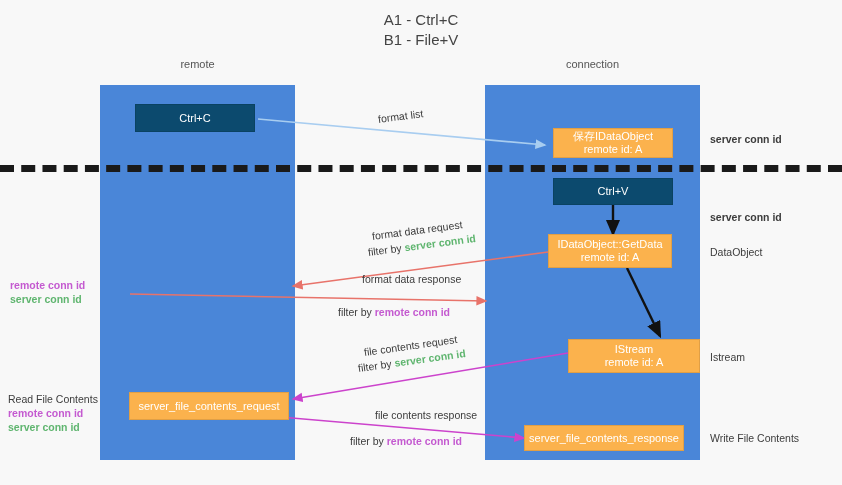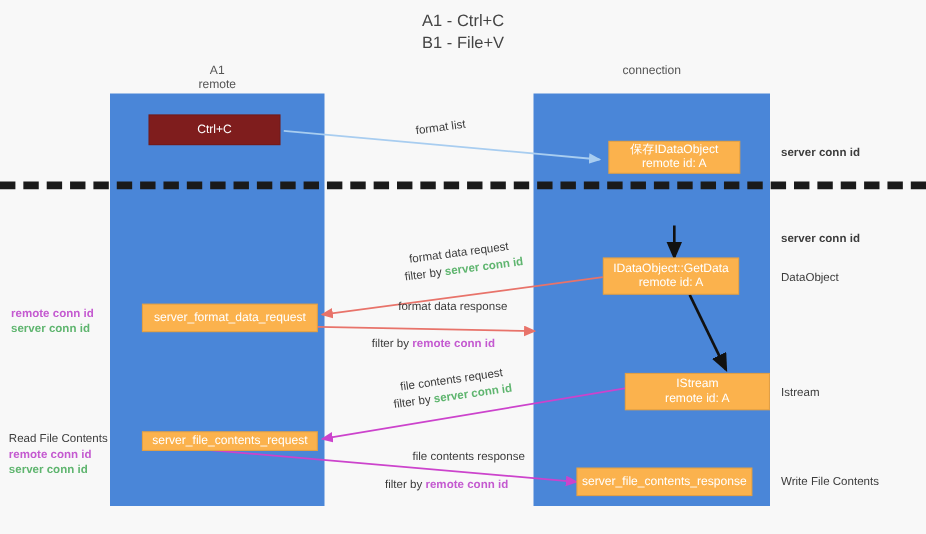--- a/index.html
+++ b/index.html
@@ -25,21 +25,21 @@
   }
   .colhead.a{left:100px;top:58px;width:195px;}
   .colhead.b{left:485px;top:58px;width:215px;}
 
   .node{
     position:absolute;box-sizing:border-box;
     display:flex;flex-direction:column;align-items:center;justify-content:center;
     color:#ffffff;font-size:11px;line-height:13px;text-align:center;
     border:1px solid rgba(0,0,0,.10);
   }
-  .node.green{background:#7f1d1d;}
+  .node.green{background:#0c4a6e;}
   .node.orange{background:#fbb24d;}
   .node .l2{font-size:11px;}
 
   .edge-label{
     position:absolute;color:#3c3c3c;font-size:10.5px;line-height:14px;
     white-space:nowrap;
   }
   .edge-label .g{color:#5fb56f;font-weight:bold;}
   .edge-label .p{color:#c45ad0;font-weight:bold;}
   .rot-up{transform:rotate(-7.5deg);transform-origin:left center;}
@@ -60,21 +60,20 @@
 <body>
 
 <div id="stage">
 
   <div class="title">
     <div>A1 - Ctrl+C</div>
     <div>B1 - File+V</div>
   </div>
 
   <div class="colhead a">
-    <div>A1</div>
     <div>remote</div>
   </div>
   <div class="colhead b">
     <div>connection</div>
   </div>
 
   <div class="lane lane-a"></div>
   <div class="lane lane-b"></div>
 
   <svg id="wires">
@@ -110,37 +109,37 @@
 
   <div class="node green" style="left:135px;top:104px;width:120px;height:28px;">
     <div>Ctrl+C</div>
   </div>
 
   <div class="node orange" style="left:553px;top:128px;width:120px;height:30px;">
     <div>保存IDataObject</div>
     <div class="l2">remote id: A</div>
   </div>
 
+  <div class="node green" style="left:553px;top:178px;width:120px;height:27px;">
+    <div>Ctrl+V</div>
+  </div>
 
   <div class="node orange" style="left:548px;top:234px;width:124px;height:34px;">
     <div>IDataObject::GetData</div>
     <div class="l2">remote id: A</div>
   </div>
 
   <div class="node orange" style="left:568px;top:339px;width:132px;height:34px;">
     <div>IStream</div>
     <div class="l2">remote id: A</div>
   </div>
 
-  <div class="node orange" style="left:129px;top:276px;width:160px;height:26px;">
-    <div>server_format_data_request</div>
-  </div>
 
 
-  <div class="node orange" style="left:129px;top:392px;width:160px;height:18px;">
+  <div class="node orange" style="left:129px;top:392px;width:160px;height:28px;">
     <div>server_file_contents_request</div>
   </div>
 
   <div class="node orange" style="left:524px;top:425px;width:160px;height:26px;">
     <div>server_file_contents_response</div>
   </div>
 
   <div class="edge-label rot-up" style="left:378px;top:112px;">format list</div>
 
   <div class="edge-label rot-up" style="left:372px;top:229px;">format data request</div>

